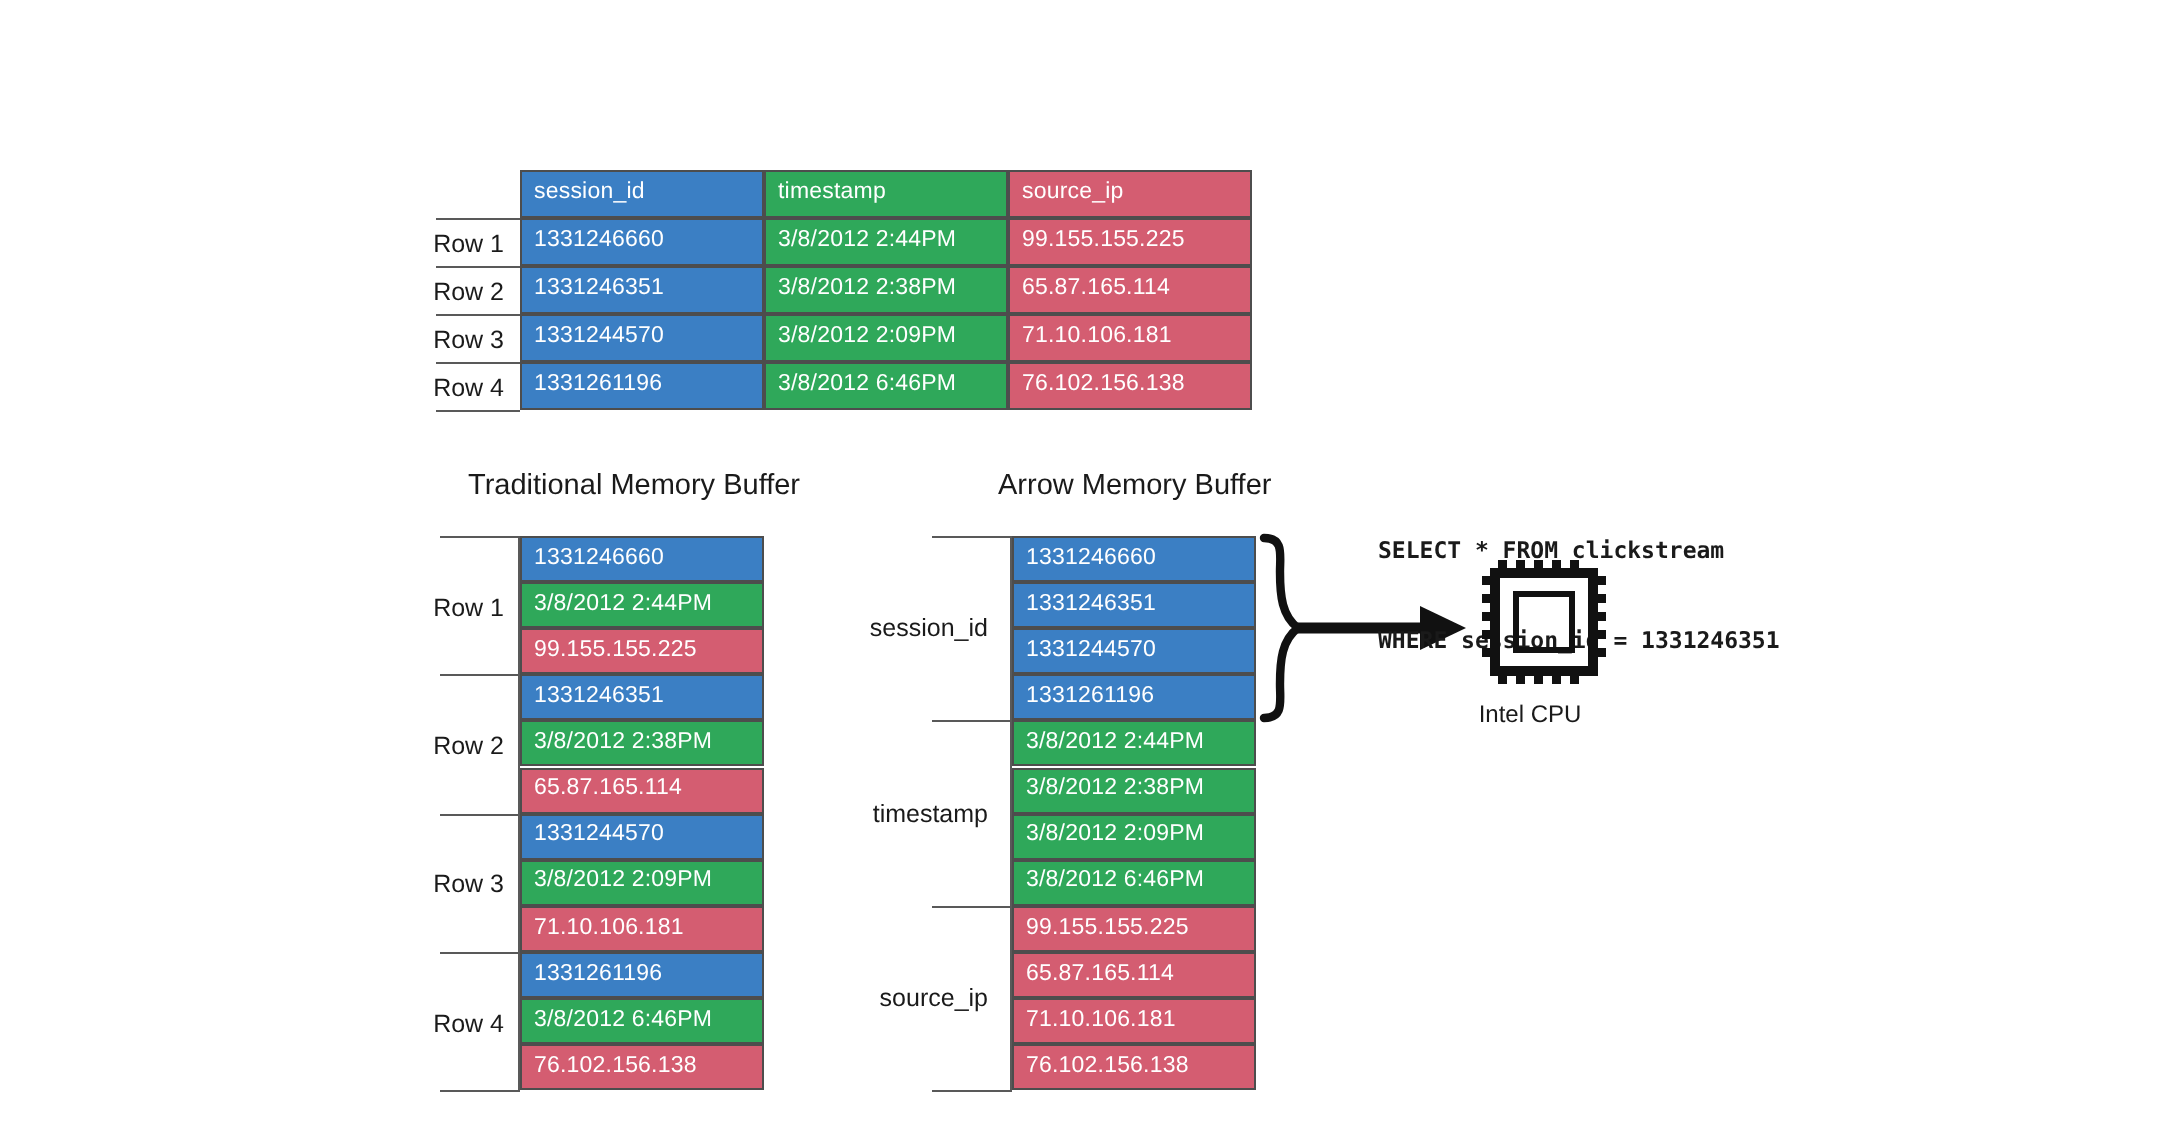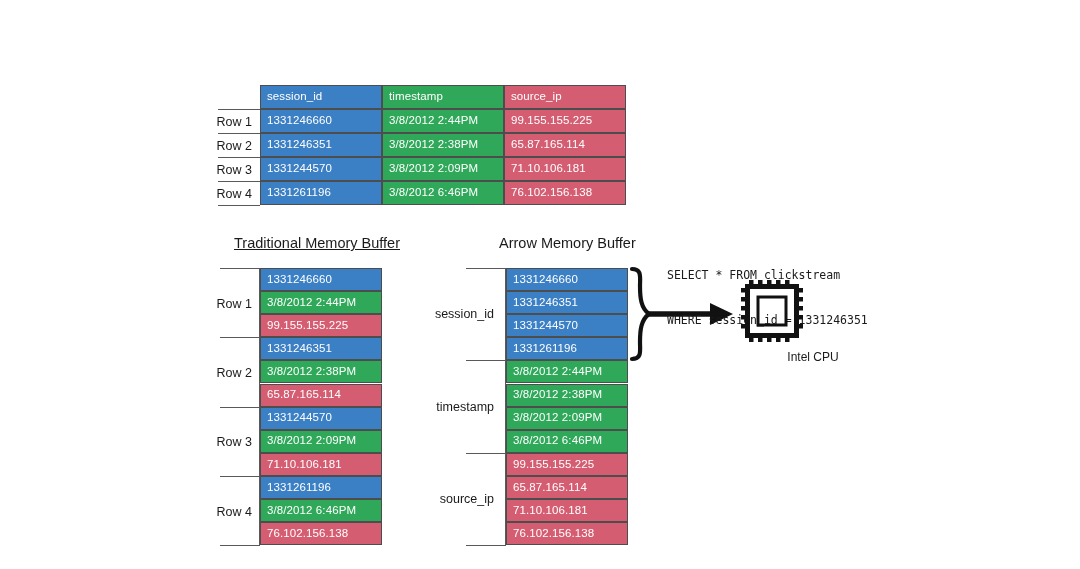--- a/index.html
+++ b/index.html
@@ -117,21 +117,21 @@
       <div class="tick" style="left: 218px; top: 109px; width: 42px;"></div>
       <div class="tbl-rowlabel" style="left: 200px; top: 139px; width: 52px;">Row 2</div>
       <div class="tick" style="left: 218px; top: 133px; width: 42px;"></div>
       <div class="tbl-rowlabel" style="left: 200px; top: 163px; width: 52px;">Row 3</div>
       <div class="tick" style="left: 218px; top: 157px; width: 42px;"></div>
       <div class="tbl-rowlabel" style="left: 200px; top: 187px; width: 52px;">Row 4</div>
       <div class="tick" style="left: 218px; top: 181px; width: 42px;"></div>
       <div class="tick" style="left: 218px; top: 205px; width: 42px;"></div>
     </div>
 
-  <div class="buf-title" style="left:234px; top:235px;text-decoration:underline;">Traditional Memory Buffer</div>
+  <div class="buf-title" style="left:234px; top:235px;">Traditional Memory Buffer</div>
   <div id="trad-buffer">
       <div class="cell c-blue" style="left: 260px; top: 268px; width: 122px; height: 23.1px;">1331246660</div>
       <div class="cell c-green" style="left: 260px; top: 291.1px; width: 122px; height: 23.1px;">3/8/2012  2:44PM</div>
       <div class="cell c-red" style="left: 260px; top: 314.2px; width: 122px; height: 23.1px;">99.155.155.225</div>
       <div class="cell c-blue" style="left: 260px; top: 337.3px; width: 122px; height: 23.1px;">1331246351</div>
       <div class="cell c-green" style="left: 260px; top: 360.4px; width: 122px; height: 23.1px;">3/8/2012  2:38PM</div>
       <div class="cell c-red" style="left: 260px; top: 383.5px; width: 122px; height: 23.1px;">65.87.165.114</div>
       <div class="cell c-blue" style="left: 260px; top: 406.6px; width: 122px; height: 23.1px;">1331244570</div>
       <div class="cell c-green" style="left: 260px; top: 429.7px; width: 122px; height: 23.1px;">3/8/2012  2:09PM</div>
       <div class="cell c-red" style="left: 260px; top: 452.8px; width: 122px; height: 23.1px;">71.10.106.181</div>
@@ -180,21 +180,21 @@
              C 642 269, 640 277, 640 286
              C 640 298, 641 308, 649 314
              C 641 320, 640 330, 640 342
              C 640 351, 642 359, 632 359" fill="none" stroke="#111111" stroke-width="4.2" stroke-linecap="round"></path>
 
     <line x1="649" y1="314" x2="712" y2="314" stroke="#111111" stroke-width="5.5"></line>
 
     <path d="M 710 303 L 733 314 L 710 325 Z" fill="#111111"></path>
   </svg>
 
-  <div class="sql" style="left:667px; top:238px;">
+  <div class="sql" style="left:689px; top:238px;font-weight:bold;">
     <div>SELECT * FROM clickstream</div>
     <div>WHERE session_id = 1331246351</div>
   </div>
 
   <svg class="ovl" width="1080" height="569" style="left:0;top:0;">
     <g transform="translate(741,280)" fill="#111111">
 
       <rect x="8" y="0" width="4.5" height="8"></rect>
       <rect x="17" y="0" width="4.5" height="8"></rect>
       <rect x="26" y="0" width="4.5" height="8"></rect>
@@ -217,15 +217,15 @@
       <rect x="54" y="17" width="8" height="4.5"></rect>
       <rect x="54" y="26" width="8" height="4.5"></rect>
       <rect x="54" y="35" width="8" height="4.5"></rect>
       <rect x="54" y="44" width="8" height="4.5"></rect>
 
       <rect x="6.5" y="6.5" width="49" height="49" fill="none" stroke="#111111" stroke-width="5"></rect>
 
       <rect x="17" y="17" width="28" height="28" fill="none" stroke="#111111" stroke-width="3"></rect>
     </g>
   </svg>
-  <div class="cpu-caption" style="left:758px; top:350px; width:110px;">Intel CPU</div>
+  <div class="cpu-caption" style="left:710px; top:350px; width:110px;">Intel CPU</div>
 
 </div>
 
 </body></html>

